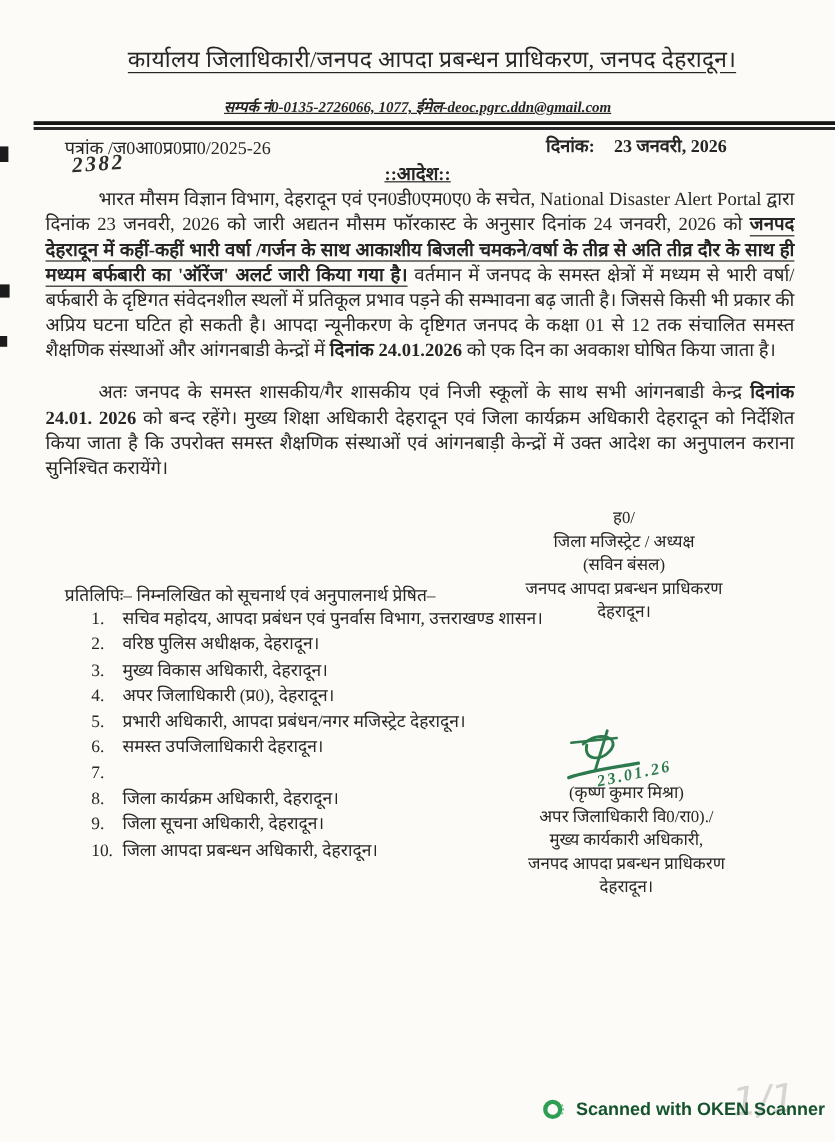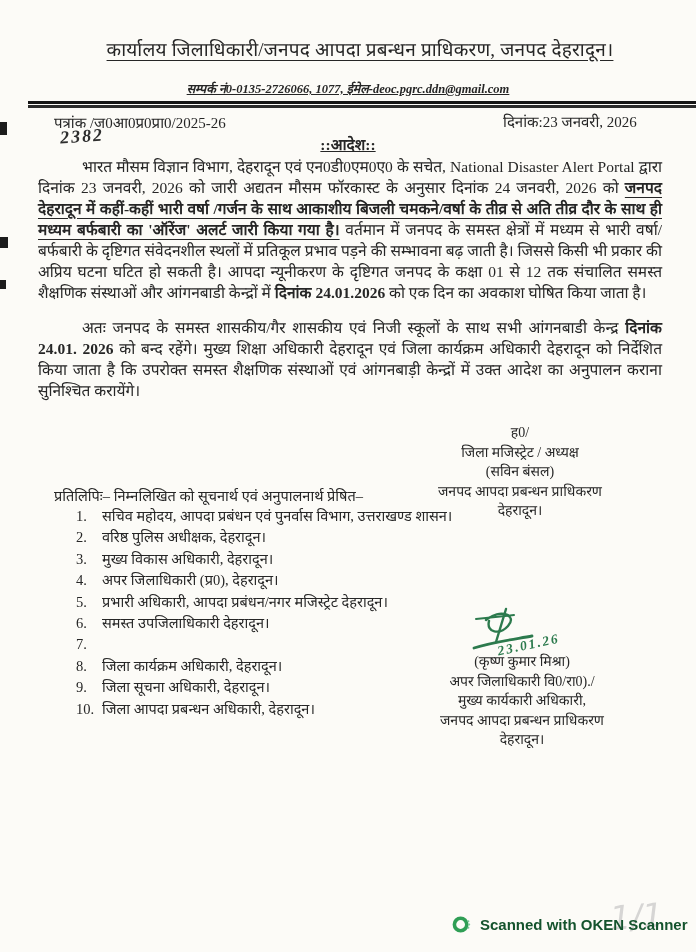--- a/index.html
+++ b/index.html
@@ -14,21 +14,21 @@
     font-size:19px;font-weight:400;letter-spacing:.2px;}
   .office-title .u{text-decoration:underline;text-underline-offset:4px;}
   .contact-line{position:absolute;top:80px;left:0;width:100%;text-align:center;
     font-size:12.5px;font-weight:700;font-style:italic;}
   .contact-line .u{text-decoration:underline;}
   .double-rule{position:absolute;top:101px;left:28px;right:0;height:8px;
     background:linear-gradient(#151515 0 3px,transparent 3px 4.5px,#2b2b2b 4.5px 7px,transparent 7px 8px);}
   .ref-label{position:absolute;top:112px;left:54px;font-size:15px;font-weight:400;}
   .ref-no{position:absolute;top:126px;left:60px;font-size:18px;font-weight:700;
     font-style:italic;letter-spacing:2px;color:#2e2e2e;transform:rotate(-4deg);}
-  .date-line{position:absolute;top:111px;left:455px;font-size:15px;font-weight:400;display:flex;margin-left:48px;}
+  .date-line{position:absolute;top:111px;left:455px;font-size:15px;font-weight:700;display:flex;gap:16px;}
   .order-heading{position:absolute;top:133px;left:0;width:100%;text-align:center;
     font-size:15.5px;font-weight:700;}
   .order-heading .u{text-decoration:underline;}
   
   .para{position:absolute;left:38px;width:624px;text-align:justify;
     font-size:15.5px;line-height:21px;text-indent:44px;}
   .para-1{top:156px;}
   .para-2{top:317px;}
   .seg-bu{font-weight:700;text-decoration:underline;text-underline-offset:4px;}
   .seg-b{font-weight:700;}

